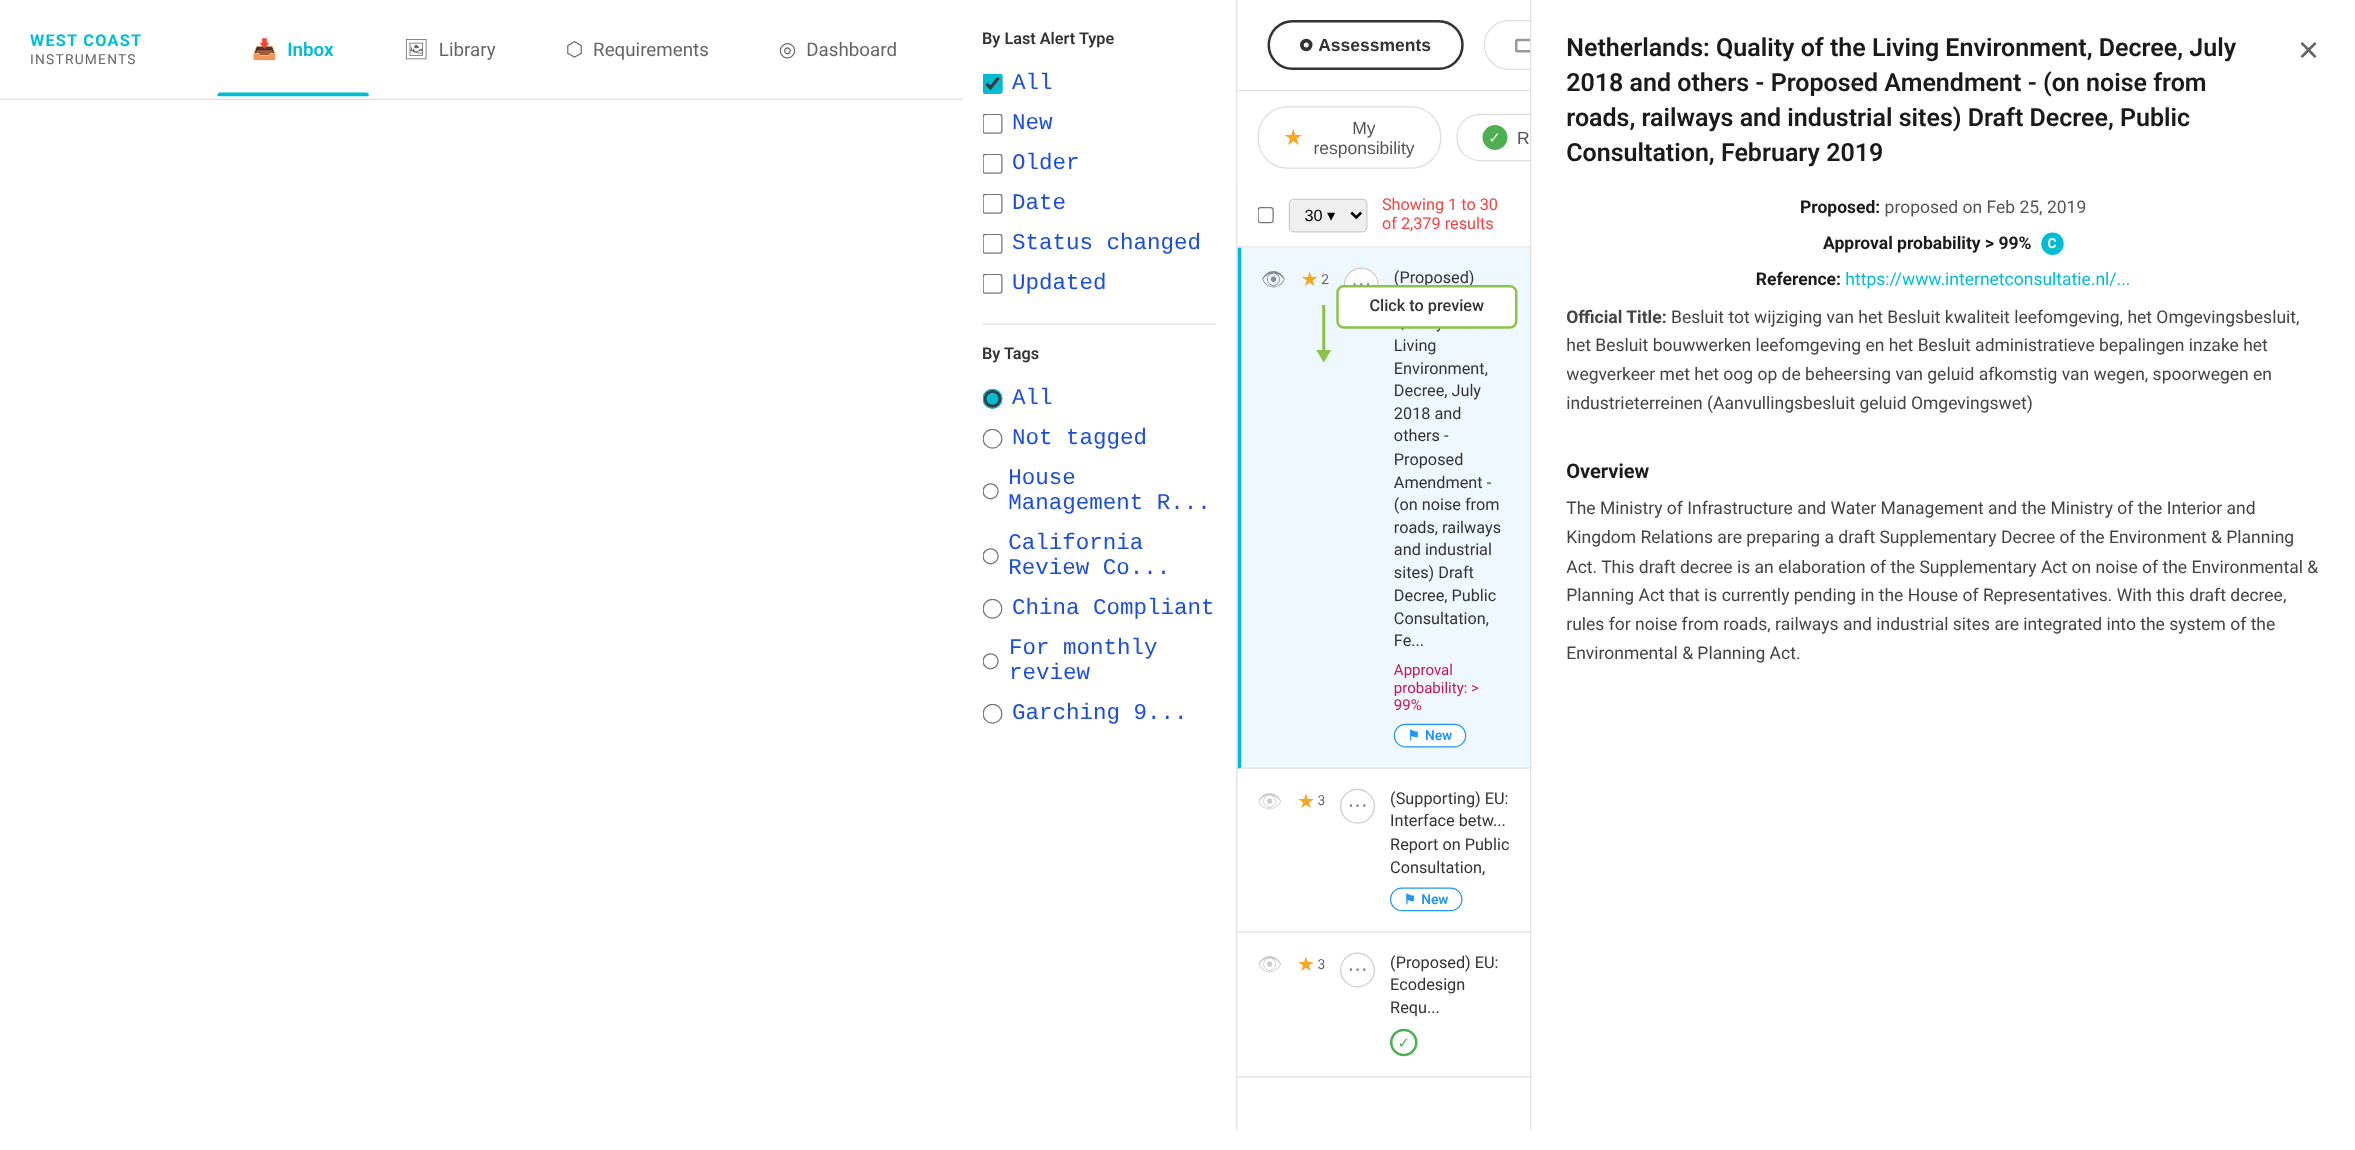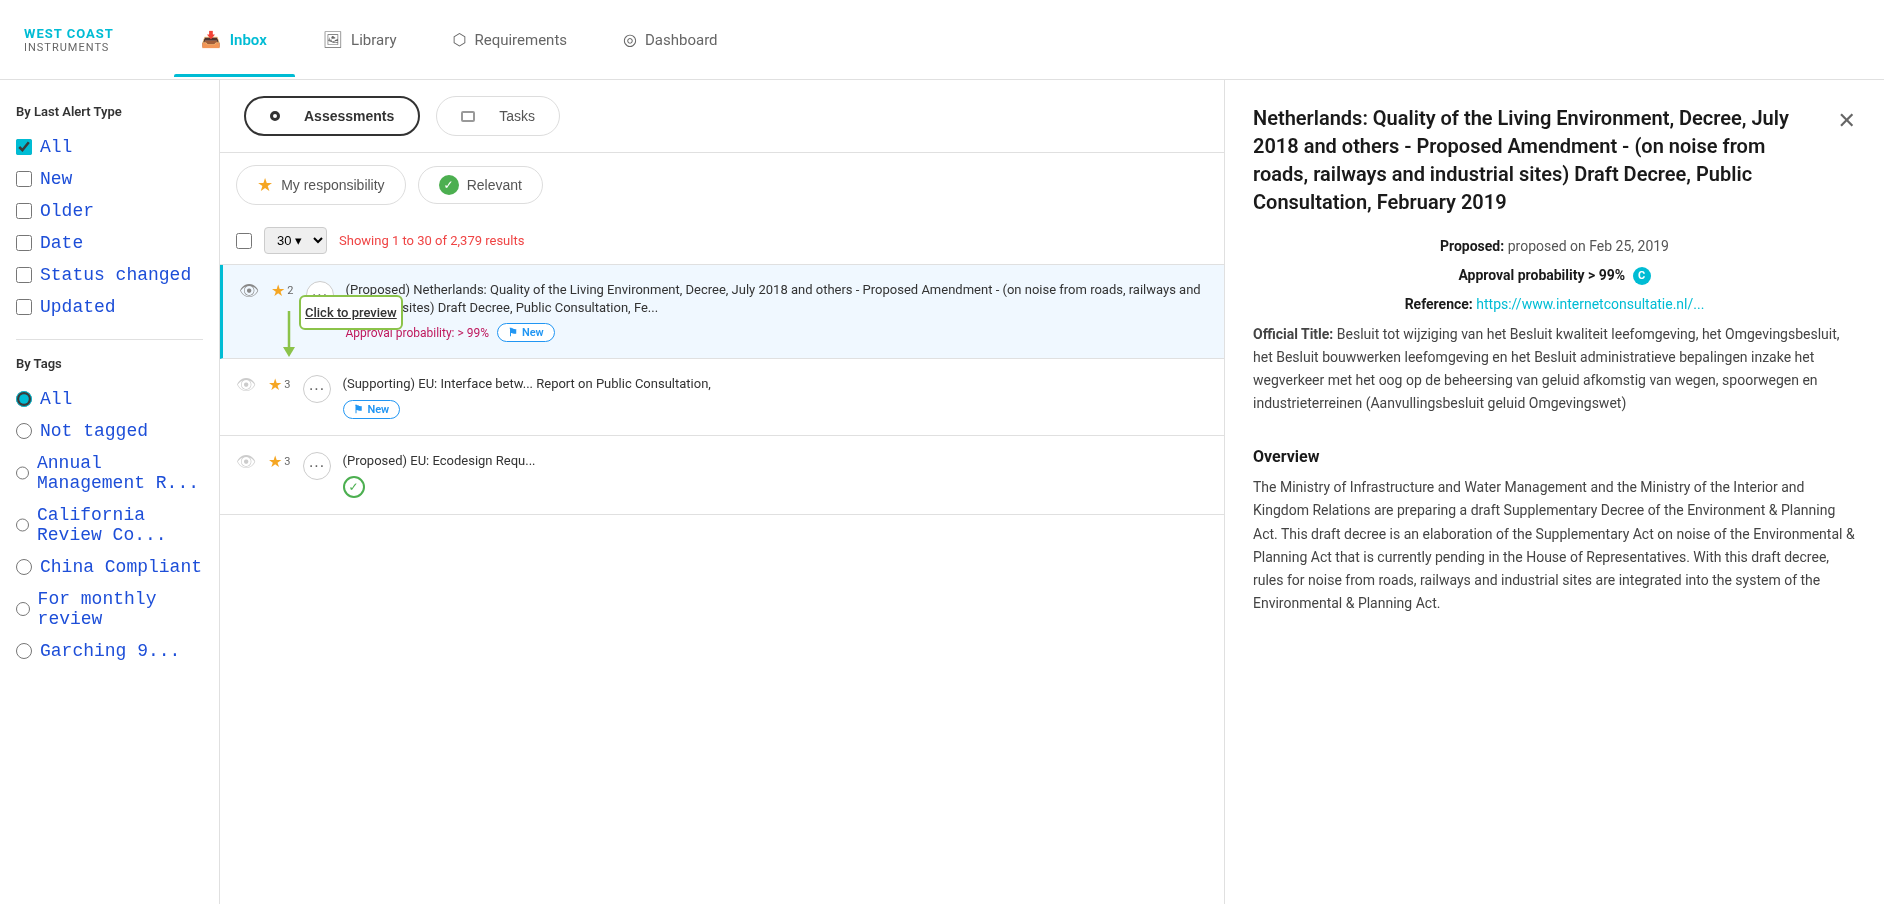--- a/index.html
+++ b/index.html
@@ -1,19 +1,19 @@
 <!DOCTYPE html>
 <html><head>
   <meta charset="utf-8">
   <style>
     * { box-sizing: border-box; margin: 0; padding: 0; }
     body { font-family: -apple-system, BlinkMacSystemFont, 'Segoe UI', Roboto, sans-serif; font-size: 14px; color: #333; background: #fff; overflow: hidden; }
 
     
-    .app-container { display: flex; flex-direction: column; height: 904px; width: 1884px; }
+    .app-container { display: flex; flex-direction: row; height: 904px; width: 1884px; }
     .top-nav { display: flex; align-items: center; height: 80px; border-bottom: 1px solid #e0e0e0; padding: 0 24px; background: #fff; }
     .logo { margin-right: 60px; }
     .logo-text-1 { color: #00bcd4; font-weight: 700; font-size: 13px; letter-spacing: 1px; }
     .logo-text-3 { color: #666; font-size: 11px; letter-spacing: 1px; }
     .nav-tabs { display: flex; gap: 0; }
     .nav-tab { padding: 28px 28px; font-size: 15px; color: #666; cursor: pointer; position: relative; display: flex; align-items: center; gap: 8px; text-decoration: none; }
     .nav-tab.active { color: #00bcd4; font-weight: 600; }
     .nav-tab.active::after { content: ''; position: absolute; bottom: 0; left: 0; right: 0; height: 3px; background: #00bcd4; border-radius: 2px 2px 0 0; }
     .nav-tab-icon { font-size: 16px; }
 
@@ -26,21 +26,21 @@
     .sidebar-item { display: flex; align-items: center; gap: 8px; padding: 6px 0; cursor: pointer; }
     .sidebar-item input[type="checkbox"] { width: 16px; height: 16px; accent-color: #00bcd4; }
     .sidebar-item input[type="radio"] { width: 16px; height: 16px; accent-color: #00bcd4; }
     .sidebar-item label { font-size: 18px; color: #1d4ed8; cursor: pointer; font-family: Liberation Mono, monospace; }
     .sidebar-divider { border: none; border-top: 1px solid #e0e0e0; margin: 16px 0; }
     .sidebar-section { margin-bottom: 8px; }
 
     
     .center-panel { flex: 1; display: flex; flex-direction: column; overflow: hidden; min-width: 0; }
     .tab-bar { display: flex; padding: 16px 24px; gap: 16px; border-bottom: 1px solid #e0e0e0; }
-    .tab-btn { display: flex; align-items: center; gap: 24px; padding: 10px 24px; border-radius: 24px; border: 1px solid #ddd; background: #fff; font-size: 14px; cursor: pointer; color: #555; }
+    .tab-btn { display: flex; align-items: center; gap: 5px; padding: 10px 24px; border-radius: 24px; border: 1px solid #ddd; background: #fff; font-size: 14px; cursor: pointer; color: #555; }
     .tab-btn.active { background: #fff; border: 2px solid #333; font-weight: 600; color: #333; }
 
     
     .filter-bar { display: flex; align-items: center; padding: 12px 16px; gap: 12px; background: #fff; }
     .my-responsibility-btn { display: flex; align-items: center; gap: 8px; padding: 8px 20px; border: 1px solid #ddd; border-radius: 24px; background: #fff; cursor: pointer; font-size: 14px; color: #555; }
     .star-icon { color: #f5a623; font-size: 18px; }
     .relevant-btn { display: flex; align-items: center; gap: 8px; padding: 8px 20px; border: 1px solid #ddd; border-radius: 24px; background: #fff; cursor: pointer; font-size: 14px; color: #555; }
     .check-circle { width: 20px; height: 20px; border-radius: 50%; background: #4caf50; display: flex; align-items: center; justify-content: center; color: white; font-size: 12px; }
 
     
@@ -58,21 +58,21 @@
     .item-star-count { font-size: 11px; color: #666; }
     .item-more-btn { width: 28px; height: 28px; border-radius: 50%; border: 1px solid #ccc; background: #fff; display: flex; align-items: center; justify-content: center; cursor: pointer; font-size: 16px; color: #666; }
     .item-content { flex: 1; min-width: 0; }
     .item-title { font-size: 13px; color: #333; line-height: 1.4; margin-bottom: 6px; }
     .item-meta { display: flex; align-items: center; gap: 8px; flex-wrap: wrap; }
     .item-probability { font-size: 12px; color: #be185d; }
     .badge { display: inline-flex; align-items: center; gap: 4px; padding: 2px 10px; border-radius: 12px; font-size: 11px; font-weight: 600; }
     .badge-new { border: 1.5px solid #2196f3; color: #2196f3; background: #fff; }
 
     
-    .preview-tooltip { position: absolute; left: 40px; top: 20px; background: #fff; border: 2px solid #8bc34a; border-radius: 6px; padding: 8px 4px; font-size: 13px; color: #333; font-weight: 500; z-index: 100; white-space: nowrap; text-decoration: underline; }
+    .preview-tooltip { position: absolute; left: 40px; top: 20px; background: #fff; border: 2px solid #8bc34a; border-radius: 6px; padding: 8px 25px; font-size: 13px; color: #333; font-weight: 500; z-index: 100; white-space: nowrap; }
 
     
     .right-panel { width: 660px; border-left: 1px solid #e0e0e0; display: flex; flex-direction: column; overflow-y: auto; flex-shrink: 0; padding: 24px 28px; }
     .right-panel-header { display: flex; justify-content: space-between; align-items: flex-start; margin-bottom: 20px; }
     .right-panel-title { font-size: 20px; font-weight: 600; color: #1a1a1a; line-height: 1.4; flex: 1; padding-right: 16px; }
     .close-btn { background: none; border: none; font-size: 22px; color: #666; cursor: pointer; flex-shrink: 0; margin-top: 4px; }
     .meta-row { margin-bottom: 8px; font-size: 14px; line-height: 1.5; text-align: center; }
     .meta-label { font-weight: 700; color: #1a1a1a; }
     .meta-value { color: #555; }
     .meta-link { color: #00bcd4; text-decoration: none; }
@@ -154,21 +154,21 @@
         <div class="sidebar-item">
           <input type="radio" id="r-all" name="tags" checked="" style="">
           <label for="r-all">All</label>
         </div>
         <div class="sidebar-item">
           <input type="radio" id="r-not-tagged" name="tags" style="">
           <label for="r-not-tagged">Not tagged</label>
         </div>
         <div class="sidebar-item">
           <input type="radio" id="r-annual" name="tags" style="">
-          <label for="r-annual">Annual Management R...</label>
+          <label for="r-annual">House Management R...</label>
         </div>
         <div class="sidebar-item">
           <input type="radio" id="r-california" name="tags" style="">
           <label for="r-california">California Review Co...</label>
         </div>
         <div class="sidebar-item">
           <input type="radio" id="r-china" name="tags" style="">
           <label for="r-china">China Compliant</label>
         </div>
         <div class="sidebar-item">

